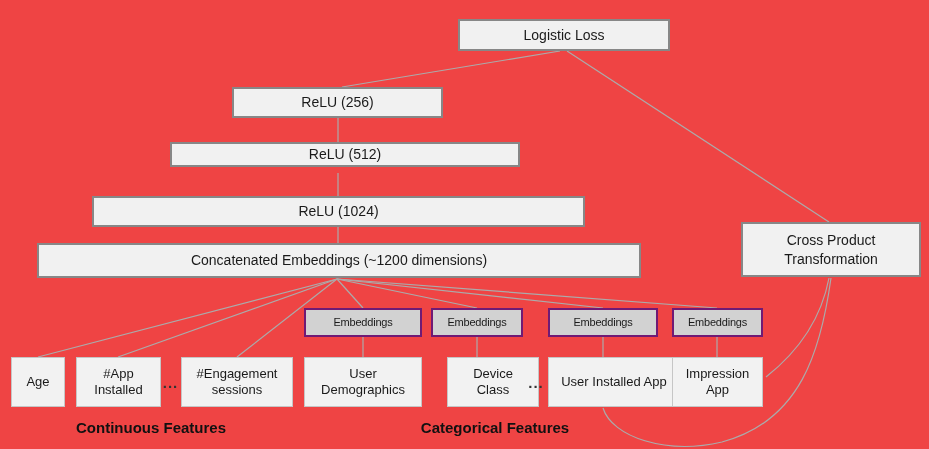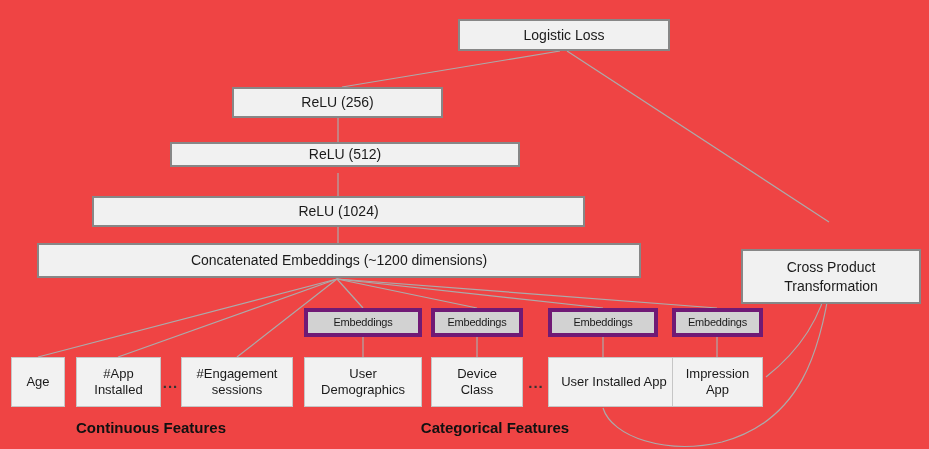--- a/index.html
+++ b/index.html
@@ -18,39 +18,39 @@
     text-align:center;box-sizing:border-box;
     background:#f1f1f1;
     border:2px solid #878787;
     font-size:14px;line-height:17px;
   }
   .node.loss   {left:458px;top:19px; width:212px;height:32px;}
   .node.relu256{left:232px;top:87px; width:211px;height:31px;}
   .node.relu512{left:170px;top:142px;width:350px;height:25px;}
   .node.relu1024{left:92px;top:196px;width:493px;height:31px;}
   .node.concat {left:37px; top:243px;width:604px;height:35px;}
-  .node.cross  {left:741px;top:222px;width:180px;height:55px;padding:0 8px;line-height:19px;margin-top:27px;}
+  .node.cross  {left:741px;top:222px;width:180px;height:55px;padding:0 8px;line-height:19px;}
   .node.emb{
-    background:#d2d2d2;border:4px solid #701a75;
+    background:#d2d2d2;border:2px solid #701a75;
     top:308px;height:29px;font-size:11px;letter-spacing:-0.2px;
   }
   .node.emb1{left:304px;width:118px;}
   .node.emb2{left:431px;width:92px;}
   .node.emb3{left:548px;width:110px;}
   .node.emb4{left:672px;width:91px;}
   .node.feat{
     top:357px;height:50px;
     background:#f2f2f2;border:1.5px solid #c6c6c6;
     font-size:13px;line-height:16px;padding:0 8px;
   }
   .node.age {left:11px; width:54px;padding:16px 4px;}
   .node.app {left:76px; width:85px;padding:0 12px;}
   .node.eng {left:181px;width:112px;}
   .node.udem{left:304px;width:118px;padding:0 10px;}
-  .node.dev {left:431px;width:92px;padding:0 14px;}
+  .node.dev {left:447px;width:92px;padding:0 14px;}
   .node.uia {left:548px;width:132px;padding:0 2px;}
   .node.imp {left:672px;width:91px;padding:0 8px;}
   .dots{
     position:absolute;z-index:1;top:366px;height:32px;
     display:flex;align-items:center;justify-content:center;
     font-size:15px;font-weight:bold;letter-spacing:1px;color:#333;
   }
   .dots.d1{left:159px;width:23px;}
   .dots.d2{left:523px;width:26px;}
   .caption{

